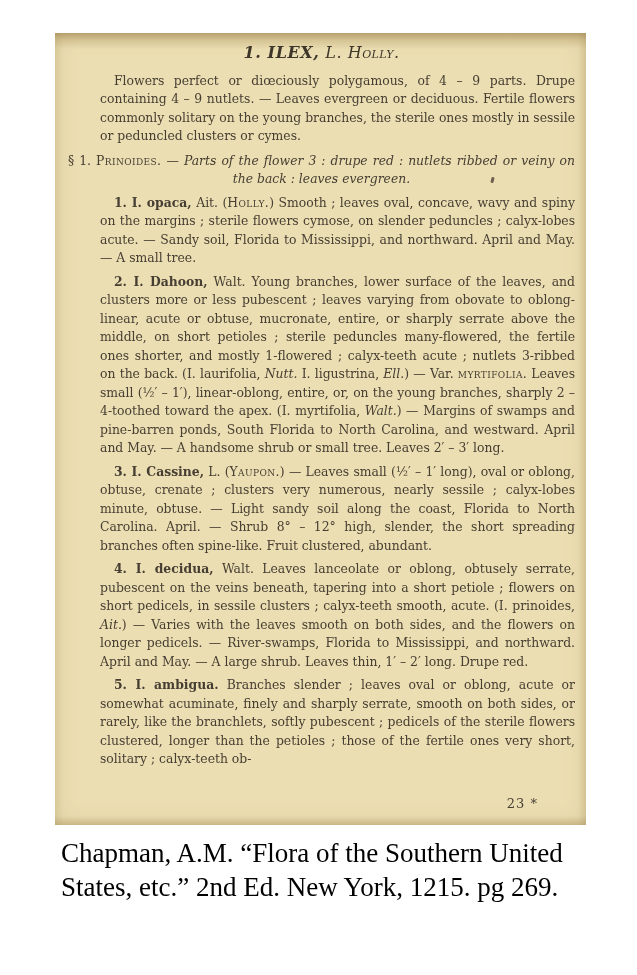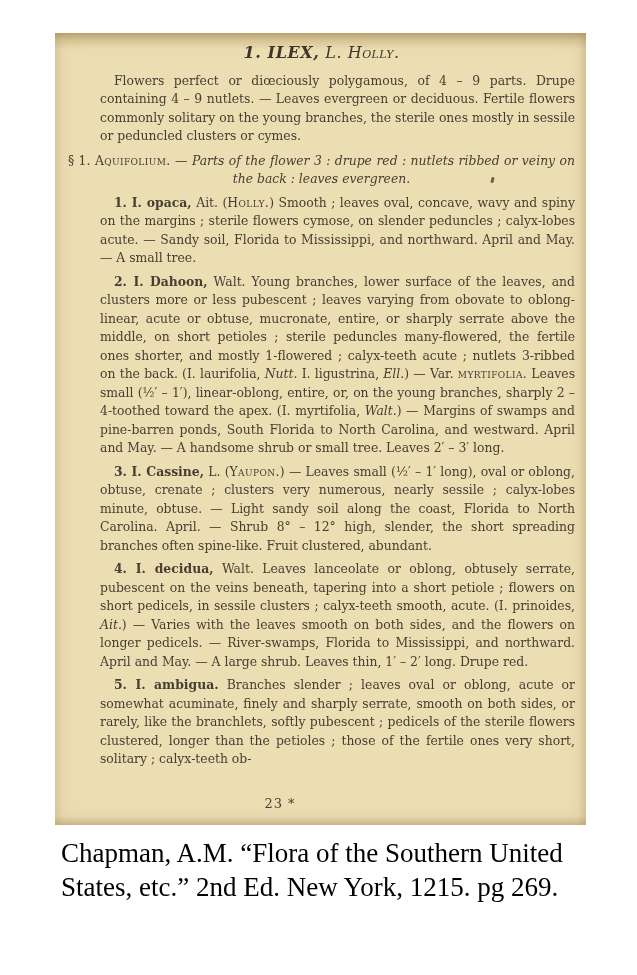--- a/index.html
+++ b/index.html
@@ -50,22 +50,22 @@
     -moz-text-align-last: center;
     text-align-last: center;
   }
   .run-b  { font-weight: bold; }
   .run-i  { font-style: italic; }
   .run-sc { font-variant: small-caps; letter-spacing: 0.4px; }
   .page-number {
     position: absolute;
     left: 0; bottom: 14px;
     width: 100%;
-    padding-right: 81px;
-    text-align: center;
+    padding-right: 48px;
+    text-align: right;
     font-size: 13px;
     letter-spacing: 1px;
     color: #463e32;
   }
   .speck {
     position: absolute;
     left: 436px; top: 144px;
     width: 3px; height: 6px;
     background: rgba(70,58,45,0.75);
     border-radius: 1px;
@@ -82,21 +82,21 @@
     text-align: left;
   }
 </style>
 </head>
 <body>
 
 <div class="scan-page">
   <div class="text-block">
     <div class="genus-heading"><span class="run-b">1.  ILEX,</span><span class="run-r">  L.   </span><span class="run-sc">Holly.</span></div>
     <p class="body-par"><span class="run-r">Flowers perfect or diœciously polygamous, of 4 – 9 parts.  Drupe containing 4 – 9 nutlets. — Leaves evergreen or deciduous.  Fertile flowers commonly solitary on the young branches, the sterile ones mostly in sessile or peduncled clusters or cymes.</span></p>
-    <p class="section-par"><span class="run-r">§ 1.  </span><span class="run-sc">Aquifolium.</span><span class="run-r"> — </span><span class="run-i">Parts of the flower 3 : drupe red : nutlets ribbed or veiny on the back : leaves evergreen.</span></p>
+    <p class="section-par"><span class="run-r">§ 1.  </span><span class="run-sc">Prinoides.</span><span class="run-r"> — </span><span class="run-i">Parts of the flower 3 : drupe red : nutlets ribbed or veiny on the back : leaves evergreen.</span></p>
     <p class="body-par"><span class="run-b">1. </span><span class="run-b">I. opaca,</span><span class="run-r"> Ait.  (</span><span class="run-sc">Holly.</span><span class="run-r">)  Smooth ; leaves oval, concave, wavy and spiny on the margins ; sterile flowers cymose, on slender peduncles ; calyx-lobes acute. — Sandy soil, Florida to Mississippi, and northward.  April and May. — A small tree.</span></p>
     <p class="body-par"><span class="run-b">2. </span><span class="run-b">I. Dahoon,</span><span class="run-r"> Walt.  Young branches, lower surface of the leaves, and clusters more or less pubescent ; leaves varying from obovate to oblong-linear, acute or obtuse, mucronate, entire, or sharply serrate above the middle, on short petioles ; sterile peduncles many-flowered, the fertile ones shorter, and mostly 1-flowered ; calyx-teeth acute ; nutlets 3-ribbed on the back.  (I. laurifolia, </span><span class="run-i">Nutt.</span><span class="run-r"> I. ligustrina, </span><span class="run-i">Ell.</span><span class="run-r">) — Var. </span><span class="run-sc">myrtifolia.</span><span class="run-r">  Leaves small (½′ – 1′), linear-oblong, entire, or, on the young branches, sharply 2 – 4-toothed toward the apex.  (I. myrtifolia, </span><span class="run-i">Walt.</span><span class="run-r">) — Margins of swamps and pine-barren ponds, South Florida to North Carolina, and westward.  April and May. — A handsome shrub or small tree.  Leaves 2′ – 3′ long.</span></p>
     <p class="body-par"><span class="run-b">3. </span><span class="run-b">I. Cassine,</span><span class="run-r"> L.  (</span><span class="run-sc">Yaupon.</span><span class="run-r">) — Leaves small (½′ – 1′ long), oval or oblong, obtuse, crenate ; clusters very numerous, nearly sessile ; calyx-lobes minute, obtuse. — Light sandy soil along the coast, Florida to North Carolina.  April. — Shrub 8° – 12° high, slender, the short spreading branches often spine-like.  Fruit clustered, abundant.</span></p>
     <p class="body-par"><span class="run-b">4. </span><span class="run-b">I. decidua,</span><span class="run-r"> Walt.  Leaves lanceolate or oblong, obtusely serrate, pubescent on the veins beneath, tapering into a short petiole ; flowers on short pedicels, in sessile clusters ; calyx-teeth smooth, acute.  (I. prinoides, </span><span class="run-i">Ait.</span><span class="run-r">) — Varies with the leaves smooth on both sides, and the flowers on longer pedicels. — River-swamps, Florida to Mississippi, and northward.  April and May. — A large shrub.  Leaves thin, 1′ – 2′ long.  Drupe red.</span></p>
     <p class="body-par"><span class="run-b">5. </span><span class="run-b">I. ambigua.</span><span class="run-r">  Branches slender ; leaves oval or oblong, acute or somewhat acuminate, finely and sharply serrate, smooth on both sides, or rarely, like the branchlets, softly pubescent ; pedicels of the sterile flowers clustered, longer than the petioles ; those of the fertile ones very short, solitary ; calyx-teeth ob-</span></p>
   </div>
   <div class="speck"></div>
   <div class="page-number">23 *</div>
 </div>
 

